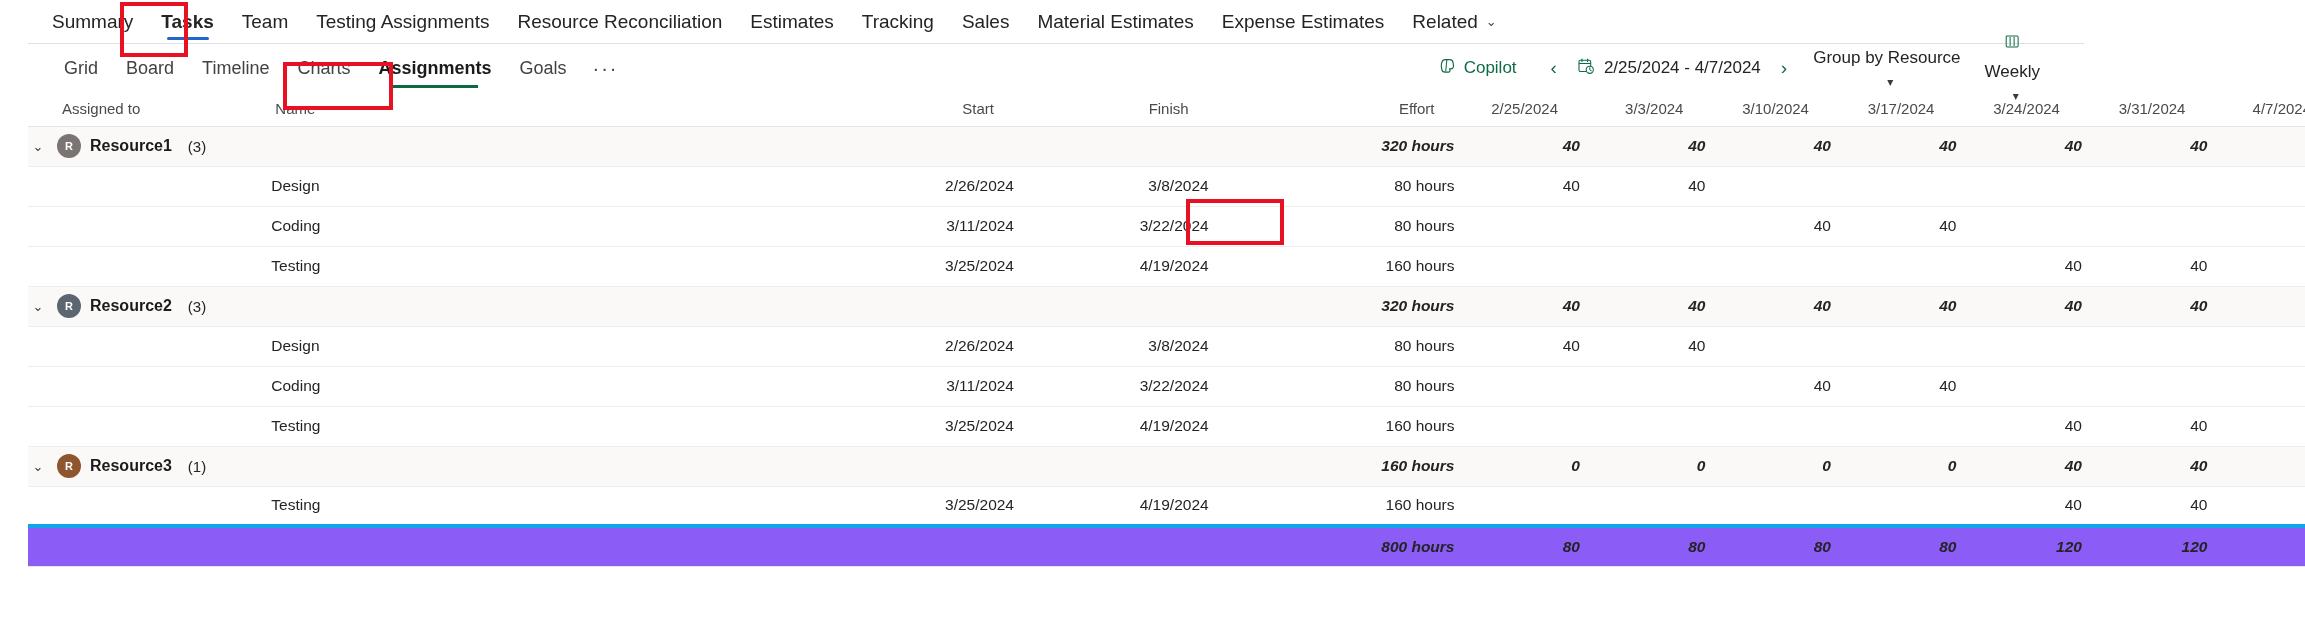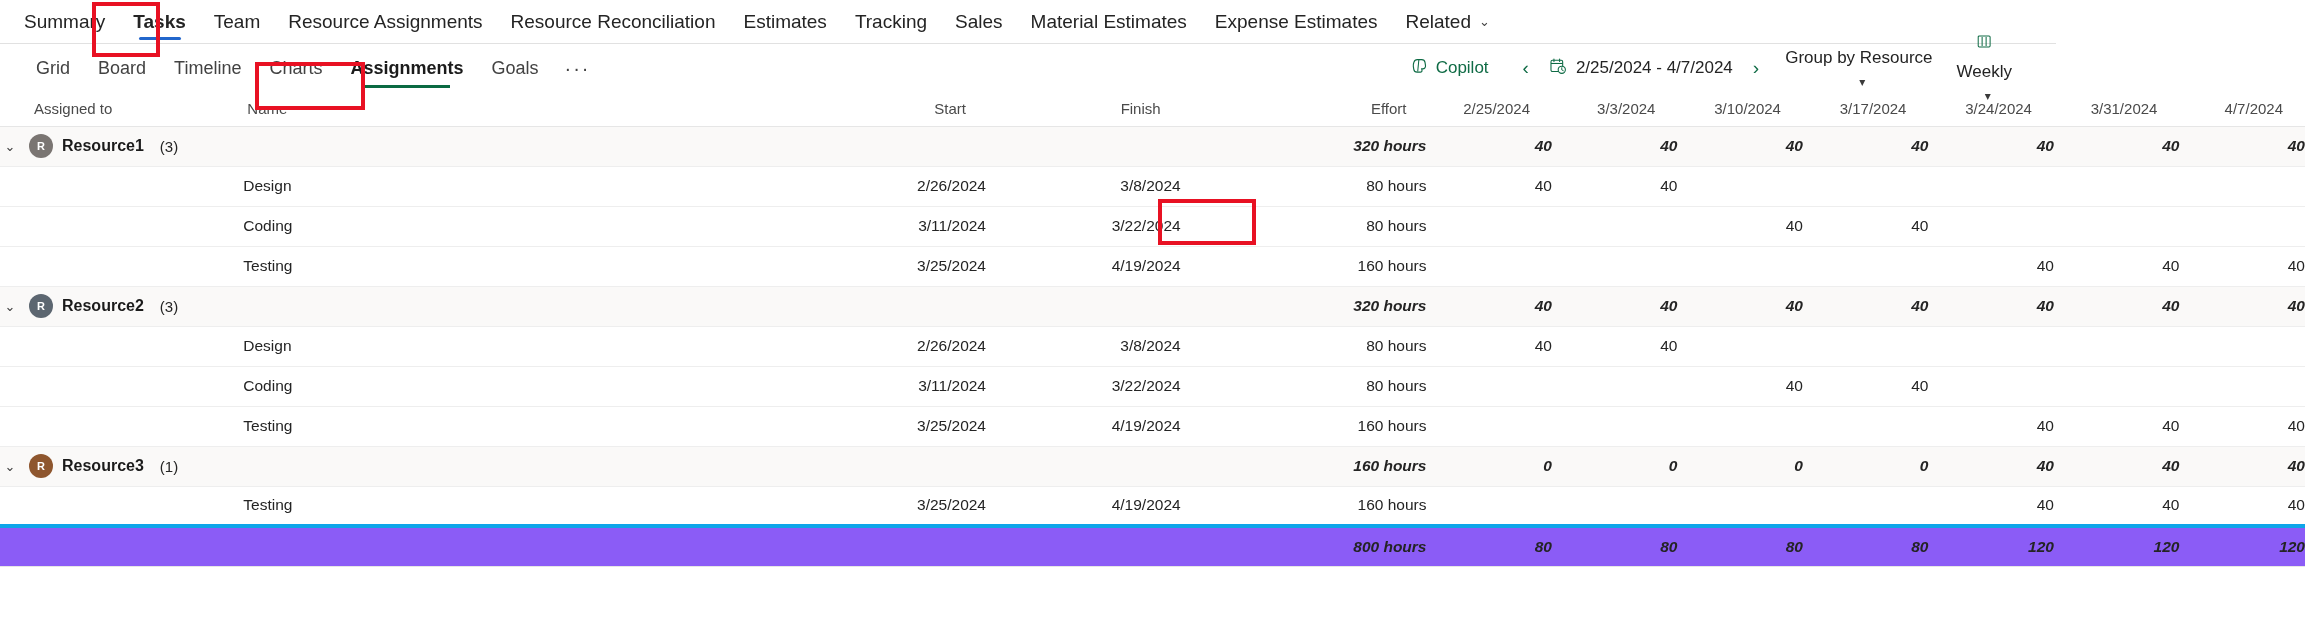--- a/index.html
+++ b/index.html
@@ -208,41 +208,41 @@
   .group-count { font-weight: 400; font-size: 15px; color: #242424; margin-left: 7px; }
 
   
   .annot {
     position: absolute;
     border: 4px solid #e81123;
     background: transparent;
     pointer-events: none;
     z-index: 40;
   }
-  .page { position: relative; width: 2056px; height: 617px; }
+  .page { position: relative; width: 2056px; height: 617px; margin-left: 28px; }
 </style>
 </head>
 <body>
 
 <div class="page">
 
   <div class="top-nav">
     <div id="top-nav-items" style="display:flex;align-items:center;">
         <div class="top-nav-item">
           <span>Summary</span>
         </div>
         <div class="top-nav-item active">
           <span>Tasks</span>
           <span class="underline" style="background: rgb(34, 102, 204);"></span>
         </div>
         <div class="top-nav-item">
           <span>Team</span>
         </div>
         <div class="top-nav-item">
-          <span>Resource Assignments</span>
+          <span>Testing Assignments</span>
         </div>
         <div class="top-nav-item">
           <span>Resource Reconciliation</span>
         </div>
         <div class="top-nav-item">
           <span>Estimates</span>
         </div>
         <div class="top-nav-item">
           <span>Tracking</span>
         </div>

